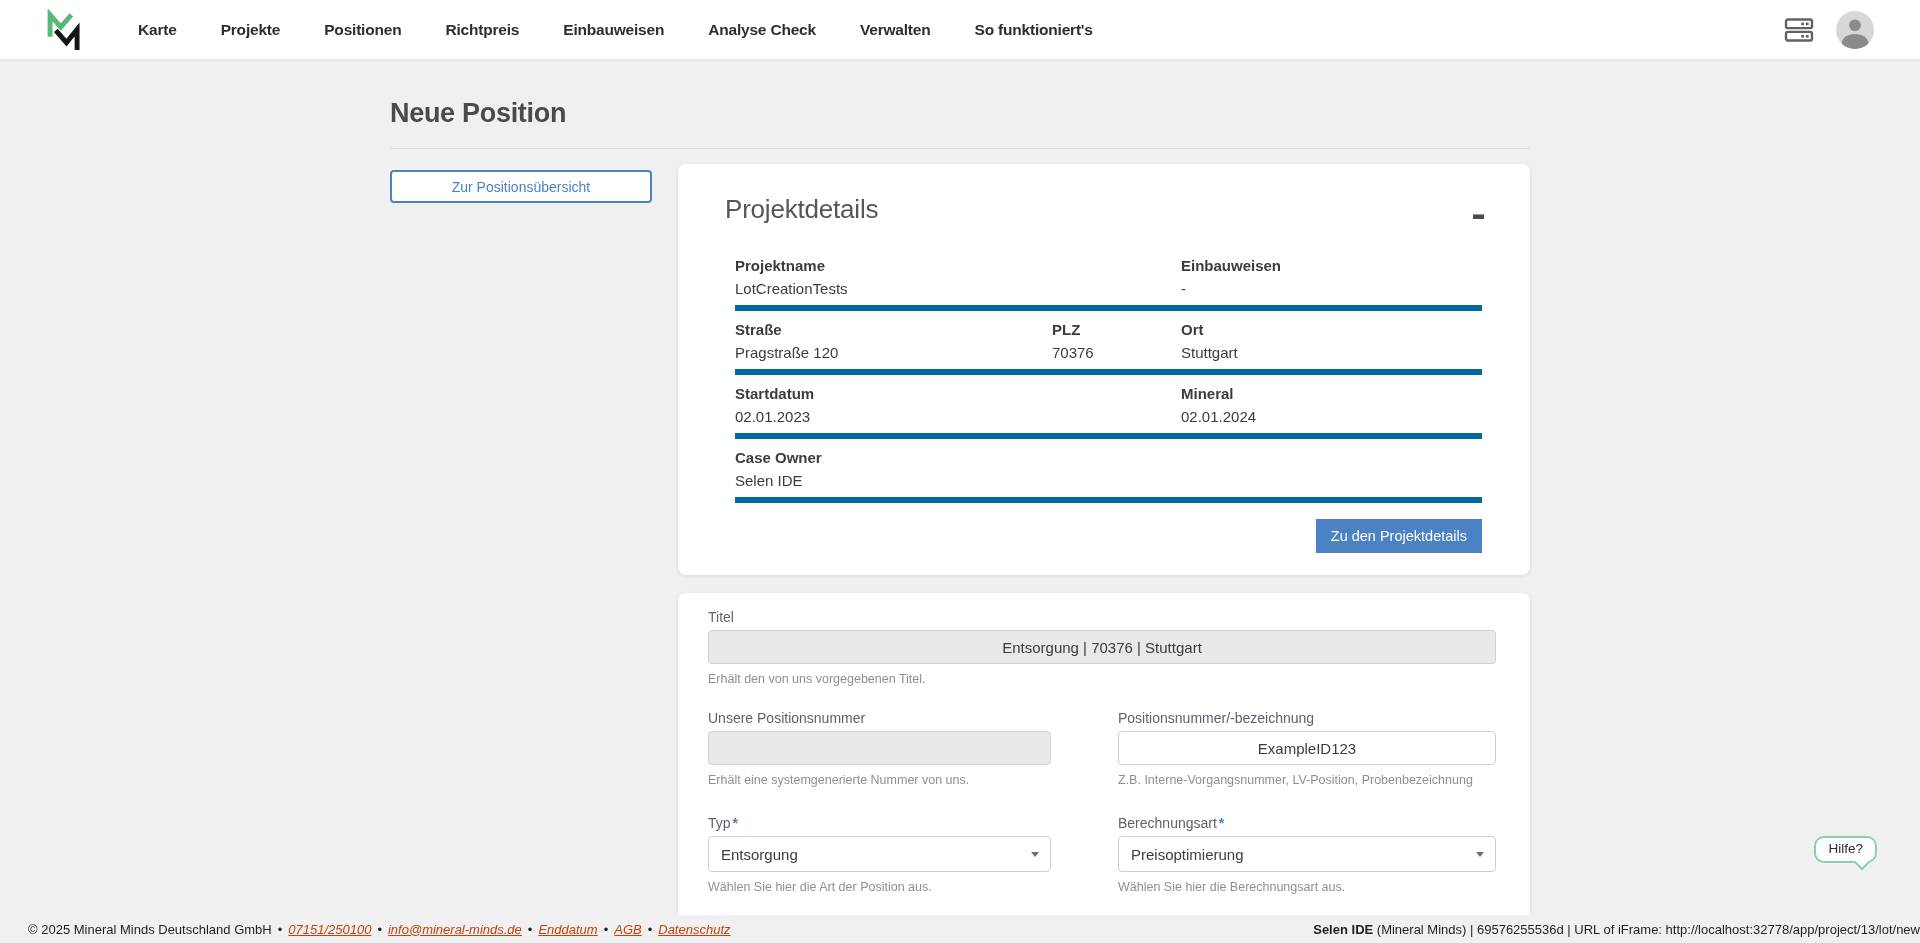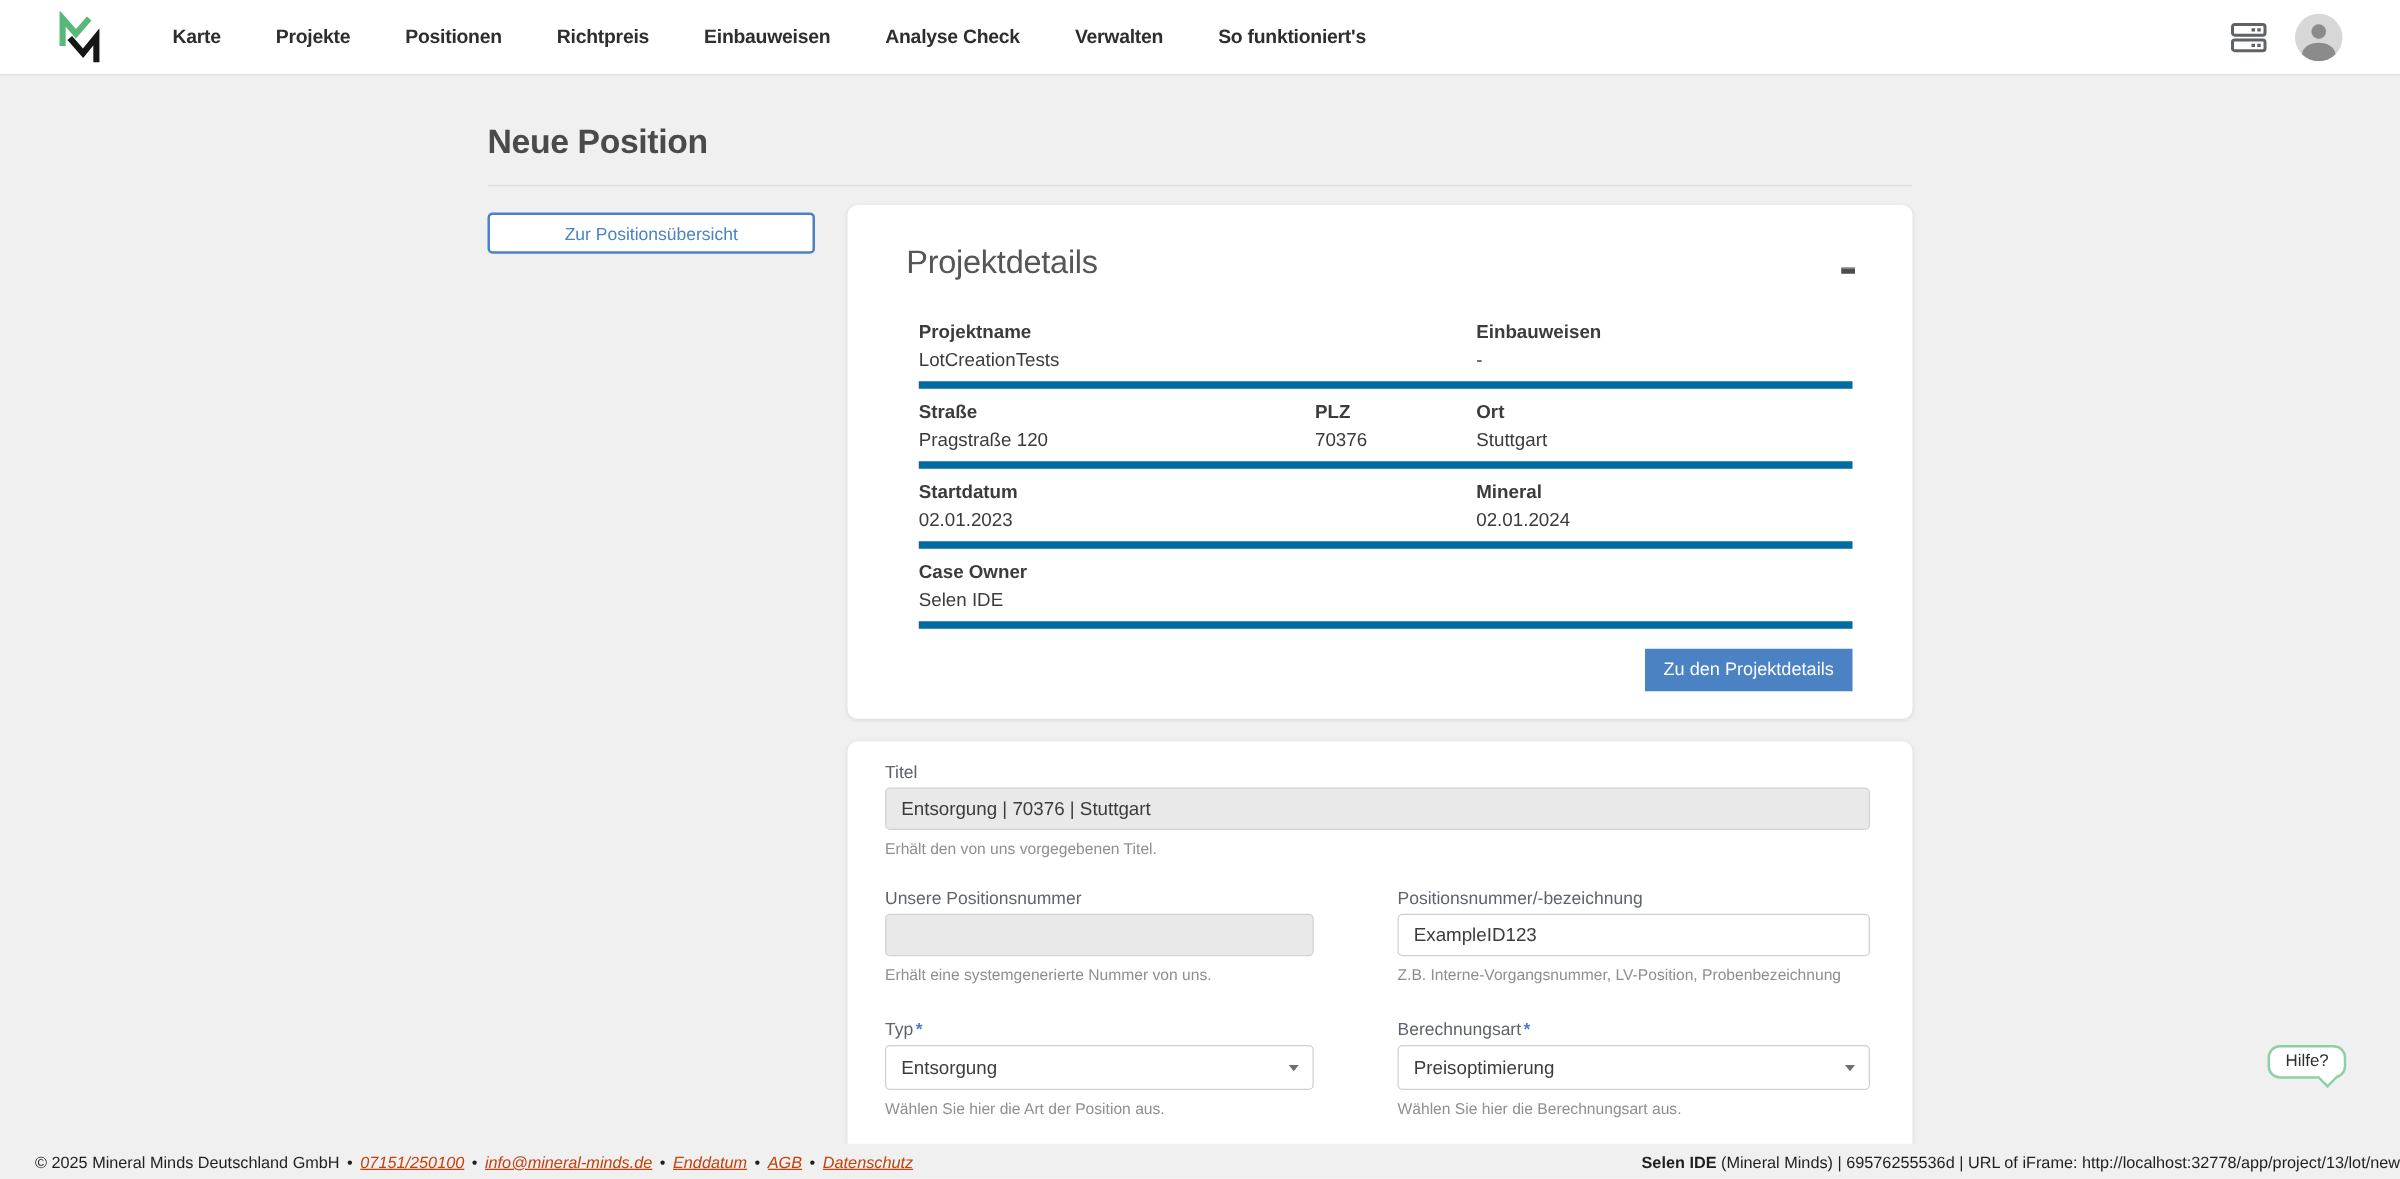--- a/index.html
+++ b/index.html
@@ -81,20 +81,21 @@
 
   
   .card-form { margin-top: 18px; padding: 16px 34px 60px 30px; height: 480px; }
   .f-label { font-size: 14px; color: #5d636b; }
   .f-label .req { color: #4a82c3; font-weight: 700; margin-left: 2px; }
   .f-input {
     display: block; width: 100%; height: 34px; margin-top: 5px;
     border: 1px solid #cfcfcf; border-radius: 4px;
     padding: 0 12px; font-size: 15px; font-family: inherit; color: #3c3c3c;
     background: #ffffff;
+    text-align: center;
   }
   .f-input:disabled { background: #e9e9e9; border-color: #d2d2d2; color: #3c3c3c; }
   .f-helper { margin-top: 8px; font-size: 12.5px; color: #8f8f8f; }
 
   .f-select {
     position: relative; height: 36px; margin-top: 5px;
     border: 1px solid #cfcfcf; border-radius: 4px; background: #fff;
     display: flex; align-items: center; padding: 0 28px 0 12px;
     font-size: 15px; color: #3c3c3c; cursor: pointer;
   }

